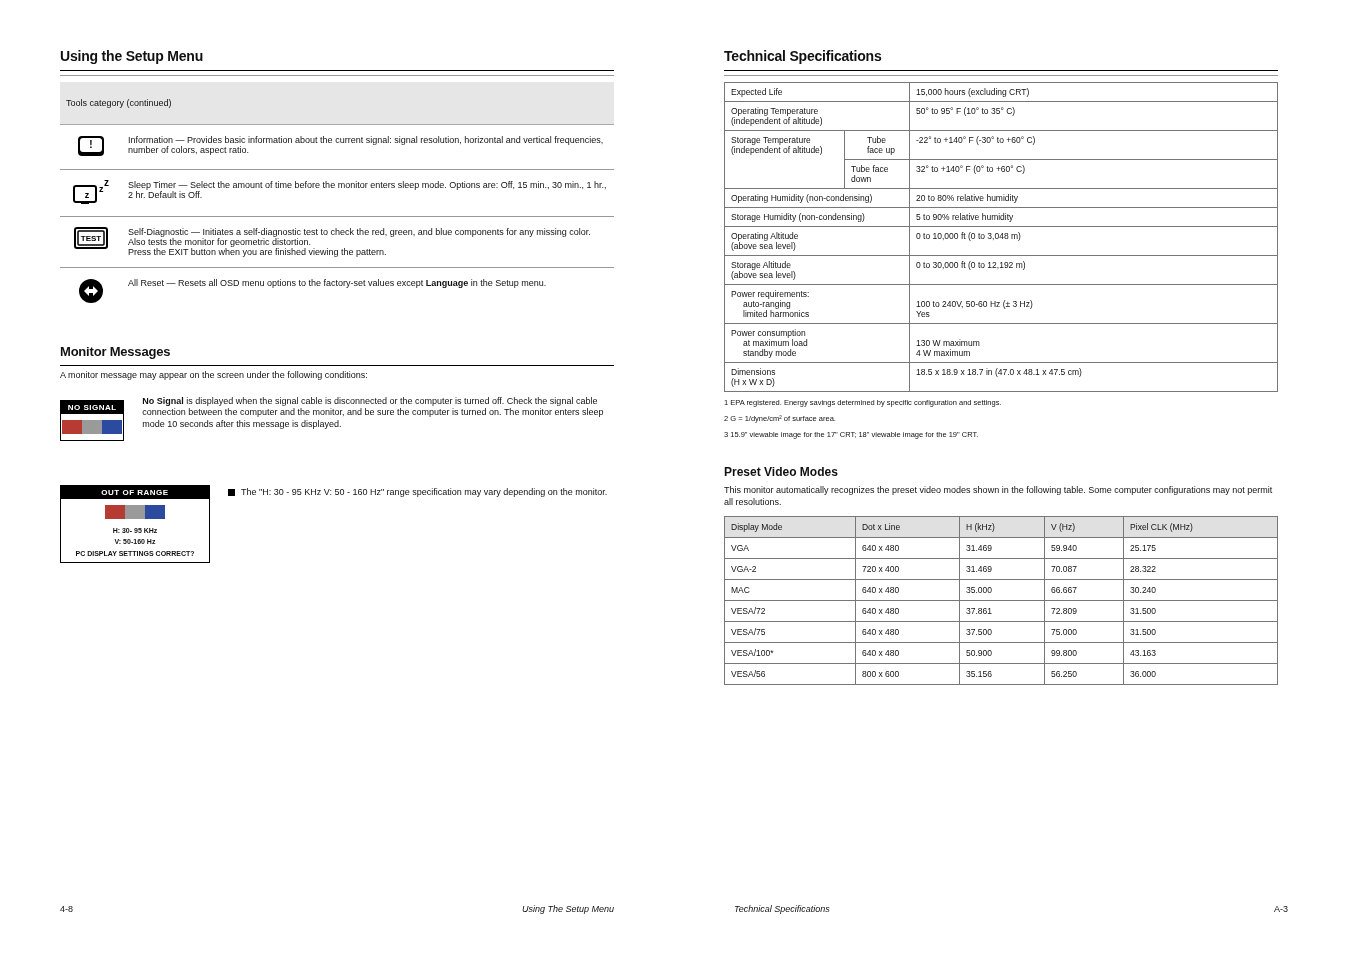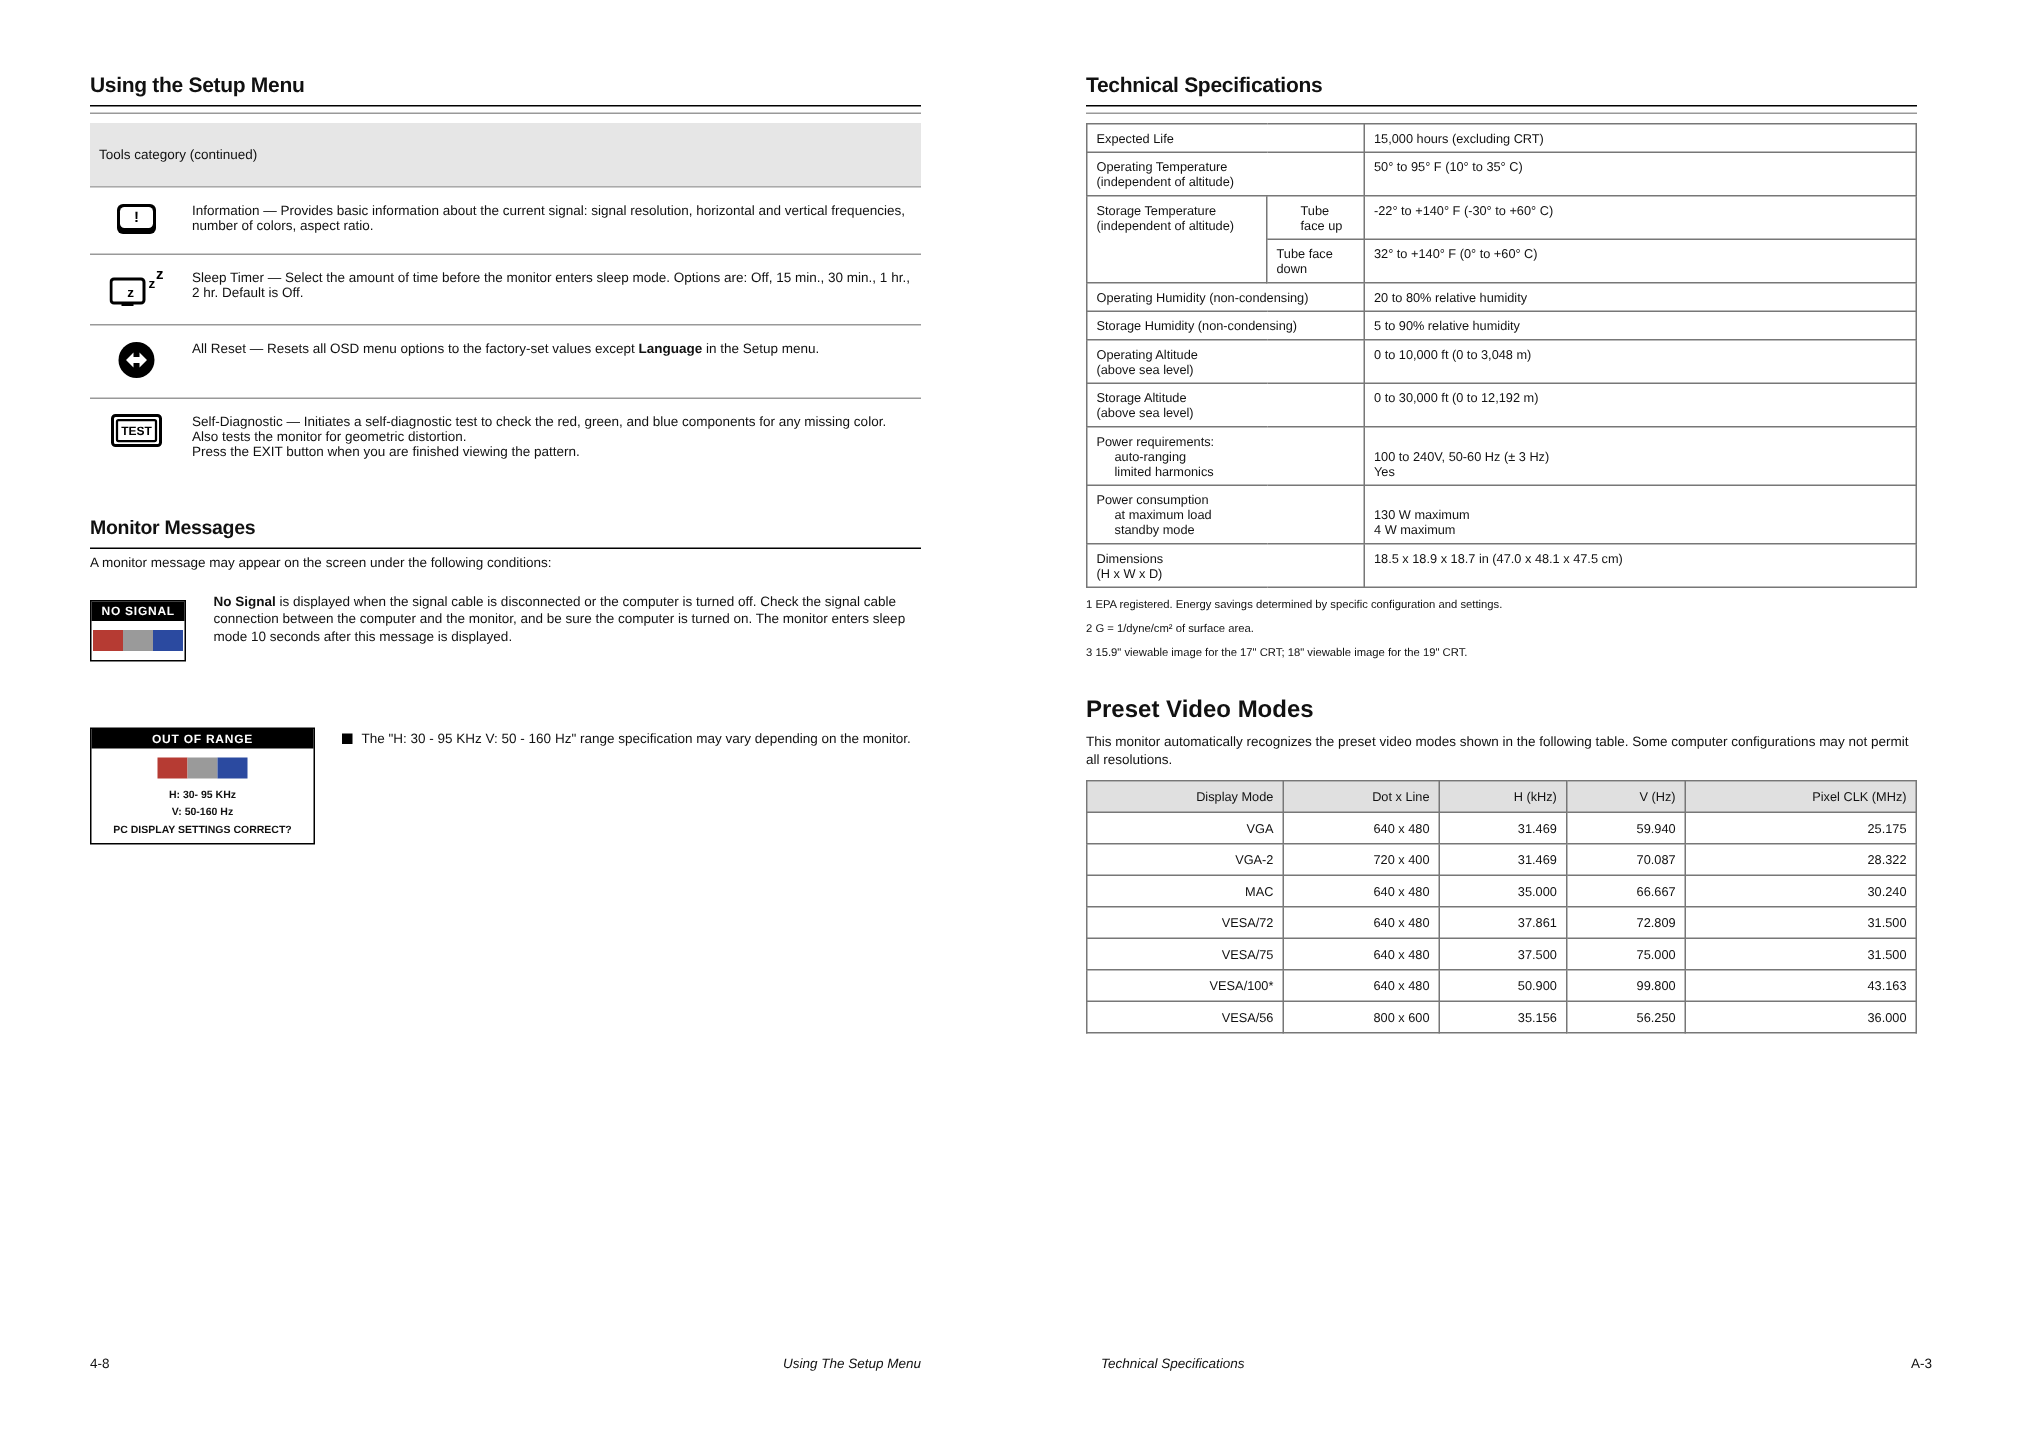--- a/index.html
+++ b/index.html
@@ -103,31 +103,31 @@
   }
   table.spec th, table.spec td {
     border: 1px solid #777;
     padding: 4px 6px;
     text-align: left;
     vertical-align: top;
     font-weight: 400;
   }
   .spec .row-label { width: 185px; }
   .note-small { font-size: 7.5px; margin-top: 6px; line-height: 1.3; }
-  h3.subhead { font-size: 16px; font-weight: 700; margin: 26px 0 6px 0; }
+  h3.subhead { font-size: 12px; font-weight: 700; margin: 26px 0 6px 0; }
 
   table.timing {
     width: 100%;
     border-collapse: collapse;
     font-size: 8.5px;
   }
   table.timing th, table.timing td {
     border: 1px solid #777;
     padding: 5px 6px;
-    text-align: right;
+    text-align: left;
     font-weight: 400;
   }
   table.timing thead th { background: #e0e0e0; }
 </style>
 </head>
 <body>
 
 <div class="spread">
 
   <div class="page">
@@ -171,44 +171,44 @@
             </span>
           </td>
           <td>
             <span>Sleep Timer</span> — <span>Select the amount of time before the monitor enters sleep mode. Options are: Off, 15 min., 30 min., 1 hr., 2 hr. Default is Off.</span>
           </td>
         </tr>
 
         <tr>
           <td class="icon-cell">
             <span class="icon-box">
-              <svg width="26" height="26" viewBox="0 0 26 26">
-                <circle cx="13" cy="13" r="12" fill="#000"></circle>
-                <path d="M6 13 L11 8 L11 11 L15 11 L15 8 L20 13 L15 18 L15 15 L11 15 L11 18 Z" fill="#fff"></path>
-              </svg>
-            </span>
-          </td>
-          <td>
-            <span>All Reset</span> — <span>Resets all OSD menu options to the factory-set values except </span><span style="font-weight:700">Language</span><span> in the Setup menu.</span>
-          </td>
-        </tr>
-
-        <tr>
-          <td class="icon-cell">
-            <span class="icon-box">
               <svg width="34" height="22" viewBox="0 0 34 22">
                 <rect x="1" y="1" width="32" height="20" rx="2" fill="none" stroke="#000" stroke-width="2"></rect>
                 <rect x="4" y="4" width="26" height="14" rx="1" fill="none" stroke="#000" stroke-width="1.5"></rect>
                 <text x="17" y="14" font-size="8" font-family="Arial" font-weight="bold" text-anchor="middle" fill="#000">TEST</text>
               </svg>
             </span>
           </td>
           <td>
             <span>Self-Diagnostic</span> — <span style="white-space:pre-line">Initiates a self-diagnostic test to check the red, green, and blue components for any missing color. Also tests the monitor for geometric distortion.
 Press the EXIT button when you are finished viewing the pattern.</span>
+          </td>
+        </tr>
+
+        <tr>
+          <td class="icon-cell">
+            <span class="icon-box">
+              <svg width="26" height="26" viewBox="0 0 26 26">
+                <circle cx="13" cy="13" r="12" fill="#000"></circle>
+                <path d="M6 13 L11 8 L11 11 L15 11 L15 8 L20 13 L15 18 L15 15 L11 15 L11 18 Z" fill="#fff"></path>
+              </svg>
+            </span>
+          </td>
+          <td>
+            <span>All Reset</span> — <span>Resets all OSD menu options to the factory-set values except </span><span style="font-weight:700">Language</span><span> in the Setup menu.</span>
           </td>
         </tr>
 
       </tbody>
     </table>
 
     <div class="msg-block">
       <h2 class="section-title" style="font-size:13px">Monitor Messages</h2>
       <hr class="section-rule">
       <p class="msg-para">A monitor message may appear on the screen under the following conditions:</p>

